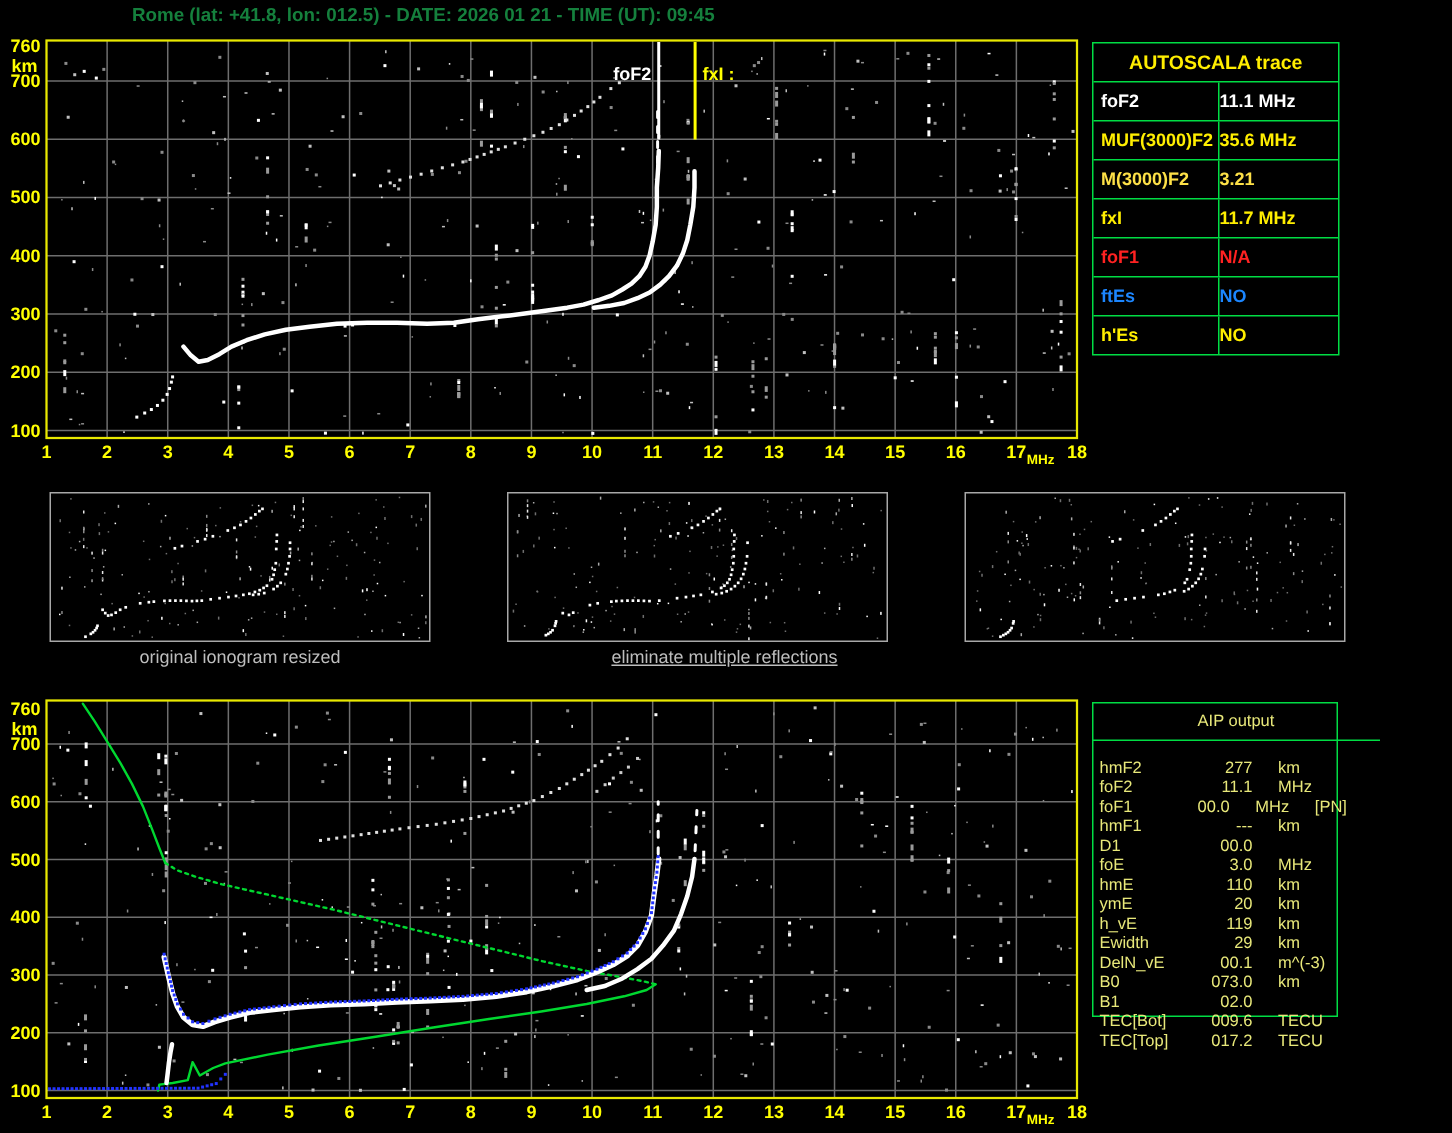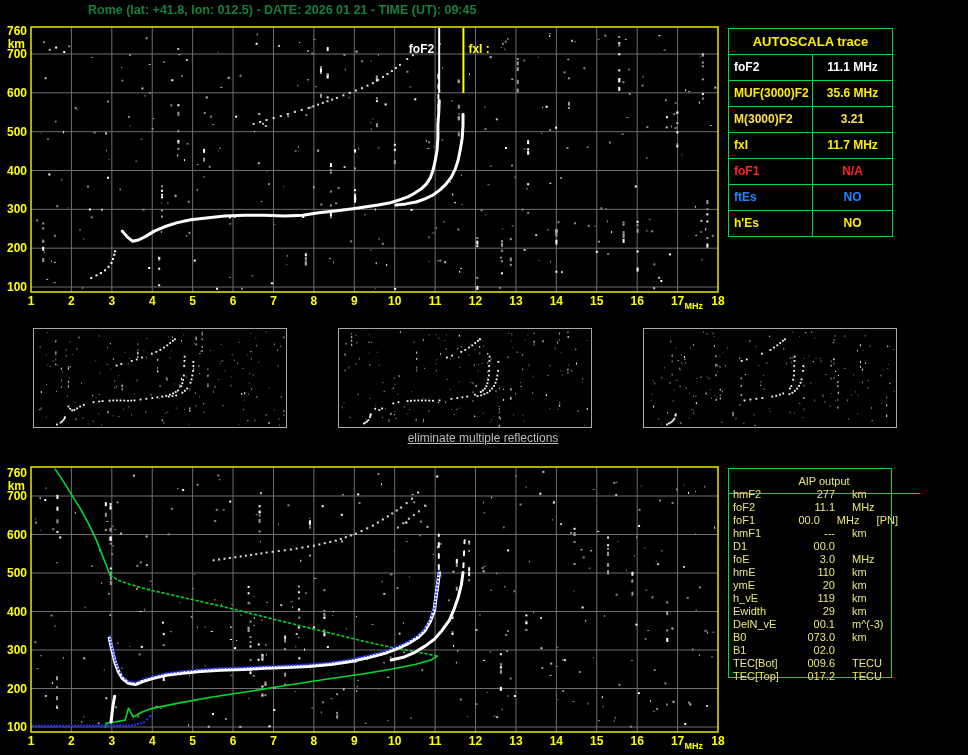--- a/index.html
+++ b/index.html
@@ -11,26 +11,26 @@
   #bottom-ionogram{top:460px;}
   .thumb{position:absolute;width:254px;height:100px;border:1px solid #a8a8a8;box-sizing:border-box;background:#000;}
   .thumb svg{position:absolute;left:0;top:0;}
   .thumb-caption{position:absolute;width:254px;top:431px;text-align:center;color:#bdbdbd;font-size:12px;}
   
   #autoscala-table{position:absolute;left:728px;top:28px;width:163px;border:1px solid #00dd44;background:#000;}
   #autoscala-title{height:25px;line-height:25px;text-align:center;color:#ffee00;font-weight:bold;font-size:13px;border-bottom:1px solid #00dd44;}
   .as-row{display:flex;height:25px;line-height:25px;border-bottom:1px solid #00dd44;font-weight:bold;font-size:12px;white-space:nowrap;}
   .as-row:last-child{border-bottom:none;}
   .as-label{width:84px;padding-left:5px;border-right:1px solid #00dd44;box-sizing:border-box;}
-  .as-value{flex:1;text-align:center;}
+  .as-value{flex:1;text-align:left;}
   
   #aip-table{position:absolute;left:728px;top:468px;width:170px;color:#e8e87a;font-size:11px;}
   #aip-border{position:absolute;left:0;top:0;width:164px;height:210px;border:1px solid #00dd44;box-sizing:border-box;}
   #aip-title{position:absolute;left:0;top:0;width:192px;height:26px;line-height:26px;text-align:center;border-bottom:1px solid #00dd44;box-sizing:border-box;}
-  #aip-rows{position:absolute;left:0;top:20px;width:170px;}
+  #aip-rows{position:absolute;left:0;top:38px;width:170px;}
   .aip-row{display:flex;height:13px;line-height:13px;white-space:nowrap;}
   .aip-label{width:60px;padding-left:5px;}
   .aip-value{width:42px;text-align:right;}
   .aip-unit{padding-left:17px;width:42px;}
   .aip-note{padding-left:4px;}
 </style>
 </head>
 <body>
 
 <div id="app">
@@ -1362,20 +1362,21 @@
           <rect x="116.95764705882354" y="23.757575757575758" width="1.8" height="1.8" fill="#ffffff"></rect>
           <rect x="125.40705882352941" y="20.045454545454547" width="1.8" height="1.8" fill="#ffffff"></rect>
           <rect x="129.1129411764706" y="17.669696969696968" width="1.8" height="1.8" fill="#ffffff"></rect>
           <rect x="132.37411764705882" y="15.442424242424243" width="1.8" height="1.8" fill="#ffffff"></rect>
           <rect x="135.33882352941177" y="13.066666666666666" width="1.8" height="1.8" fill="#ffffff"></rect>
           <rect x="138.00705882352943" y="10.83939393939394" width="1.8" height="1.8" fill="#ffffff"></rect>
           <rect x="140.08235294117645" y="9.354545454545455" width="1.8" height="1.8" fill="#ffffff"></rect>
         </g>
       </svg>
   </div>
+  <div class="thumb-caption" style="left:33px;">original ionogram resized</div>
   <div class="thumb-caption" style="left:356px;text-decoration:underline;">eliminate multiple reflections</div>
 
   <svg id="bottom-ionogram" width="725" height="295" viewBox="0 460 725 295">
       <line x1="71.41176470588235" y1="467" x2="71.41176470588235" y2="732" stroke="#6e6e6e" stroke-width="1"></line>
       <line x1="111.82352941176471" y1="467" x2="111.82352941176471" y2="732" stroke="#6e6e6e" stroke-width="1"></line>
       <line x1="152.23529411764707" y1="467" x2="152.23529411764707" y2="732" stroke="#6e6e6e" stroke-width="1"></line>
       <line x1="192.64705882352942" y1="467" x2="192.64705882352942" y2="732" stroke="#6e6e6e" stroke-width="1"></line>
       <line x1="233.05882352941177" y1="467" x2="233.05882352941177" y2="732" stroke="#6e6e6e" stroke-width="1"></line>
       <line x1="273.47058823529414" y1="467" x2="273.47058823529414" y2="732" stroke="#6e6e6e" stroke-width="1"></line>
       <line x1="313.88235294117646" y1="467" x2="313.88235294117646" y2="732" stroke="#6e6e6e" stroke-width="1"></line>

